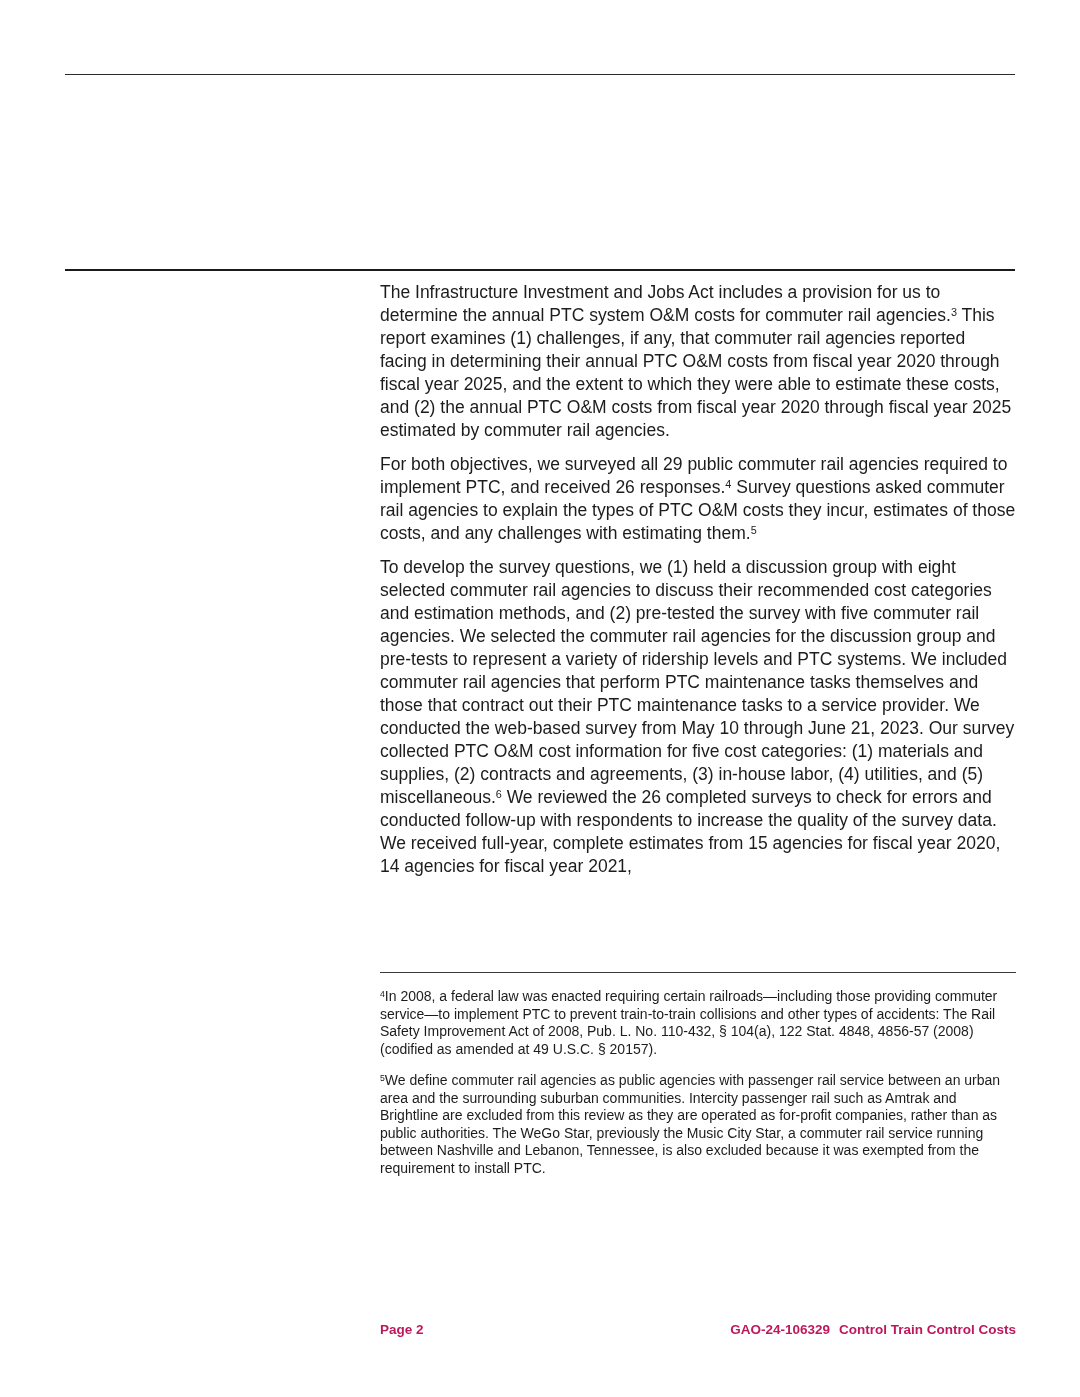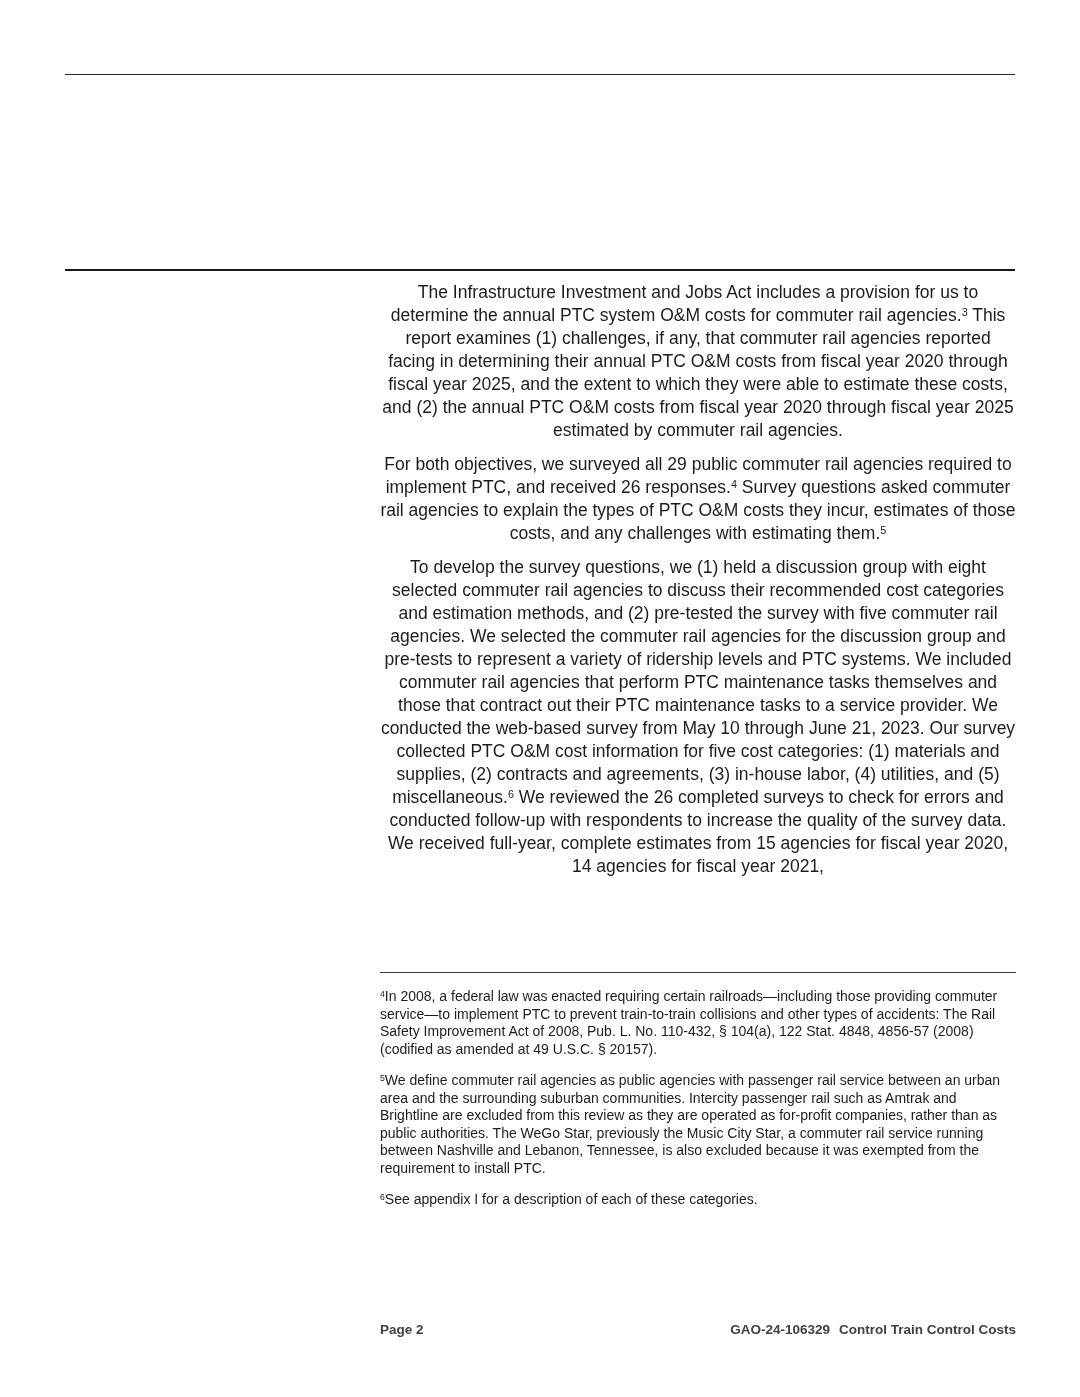--- a/index.html
+++ b/index.html
@@ -31,21 +31,21 @@
     height: 2px;
     background: #1a1a1a;
   }
   .body-col {
     position: absolute;
     left: 380px;
     top: 281px;
     width: 636px;
     font-size: 17.5px;
     line-height: 23px;
-    text-align: center;
+    text-align: left;
   }
   .body-col p {
     margin: 0 0 11px 0;
   }
   sup {
     font-size: 0.62em;
     line-height: 0;
     vertical-align: baseline;
     position: relative;
     top: -0.45em;
@@ -69,21 +69,21 @@
   }
   .footer {
     position: absolute;
     left: 380px;
     right: 64px;
     top: 1322px;
     display: flex;
     justify-content: space-between;
     font-size: 13.5px;
     font-weight: bold;
-    color: #404040;
+    color: #be185d;
   }
   .footer .report {
     display: inline-flex;
     gap: 9px;
     align-items: center;
   }
 </style>
 </head>
 <body>
 
@@ -101,21 +101,20 @@
   </div>
 
   <div class="footnotes">
     <div class="fn-rule"></div>
 
 
     <p><sup>4</sup><span>In 2008, a federal law was enacted requiring certain railroads—including those providing commuter service—to implement PTC to prevent train-to-train collisions and other types of accidents: The Rail Safety Improvement Act of 2008, Pub. L. No. 110-432, § 104(a), 122 Stat. 4848, 4856-57 (2008) (codified as amended at 49 U.S.C. § 20157).</span></p>
 
     <p><sup>5</sup><span>We define commuter rail agencies as public agencies with passenger rail service between an urban area and the surrounding suburban communities. Intercity passenger rail such as Amtrak and Brightline are excluded from this review as they are operated as for-profit companies, rather than as public authorities. The WeGo Star, previously the Music City Star, a commuter rail service running between Nashville and Lebanon, Tennessee, is also excluded because it was exempted from the requirement to install PTC.</span></p>
 
-    <p><sup>6</sup><span>See appendix I for a description of each of these categories.</span></p>
   </div>
 
   <div class="footer">
     <span>Page 2</span>
     <span class="report">
       <span>GAO-24-106329</span>
       <span>Control Train Control Costs</span>
     </span>
   </div>
 

